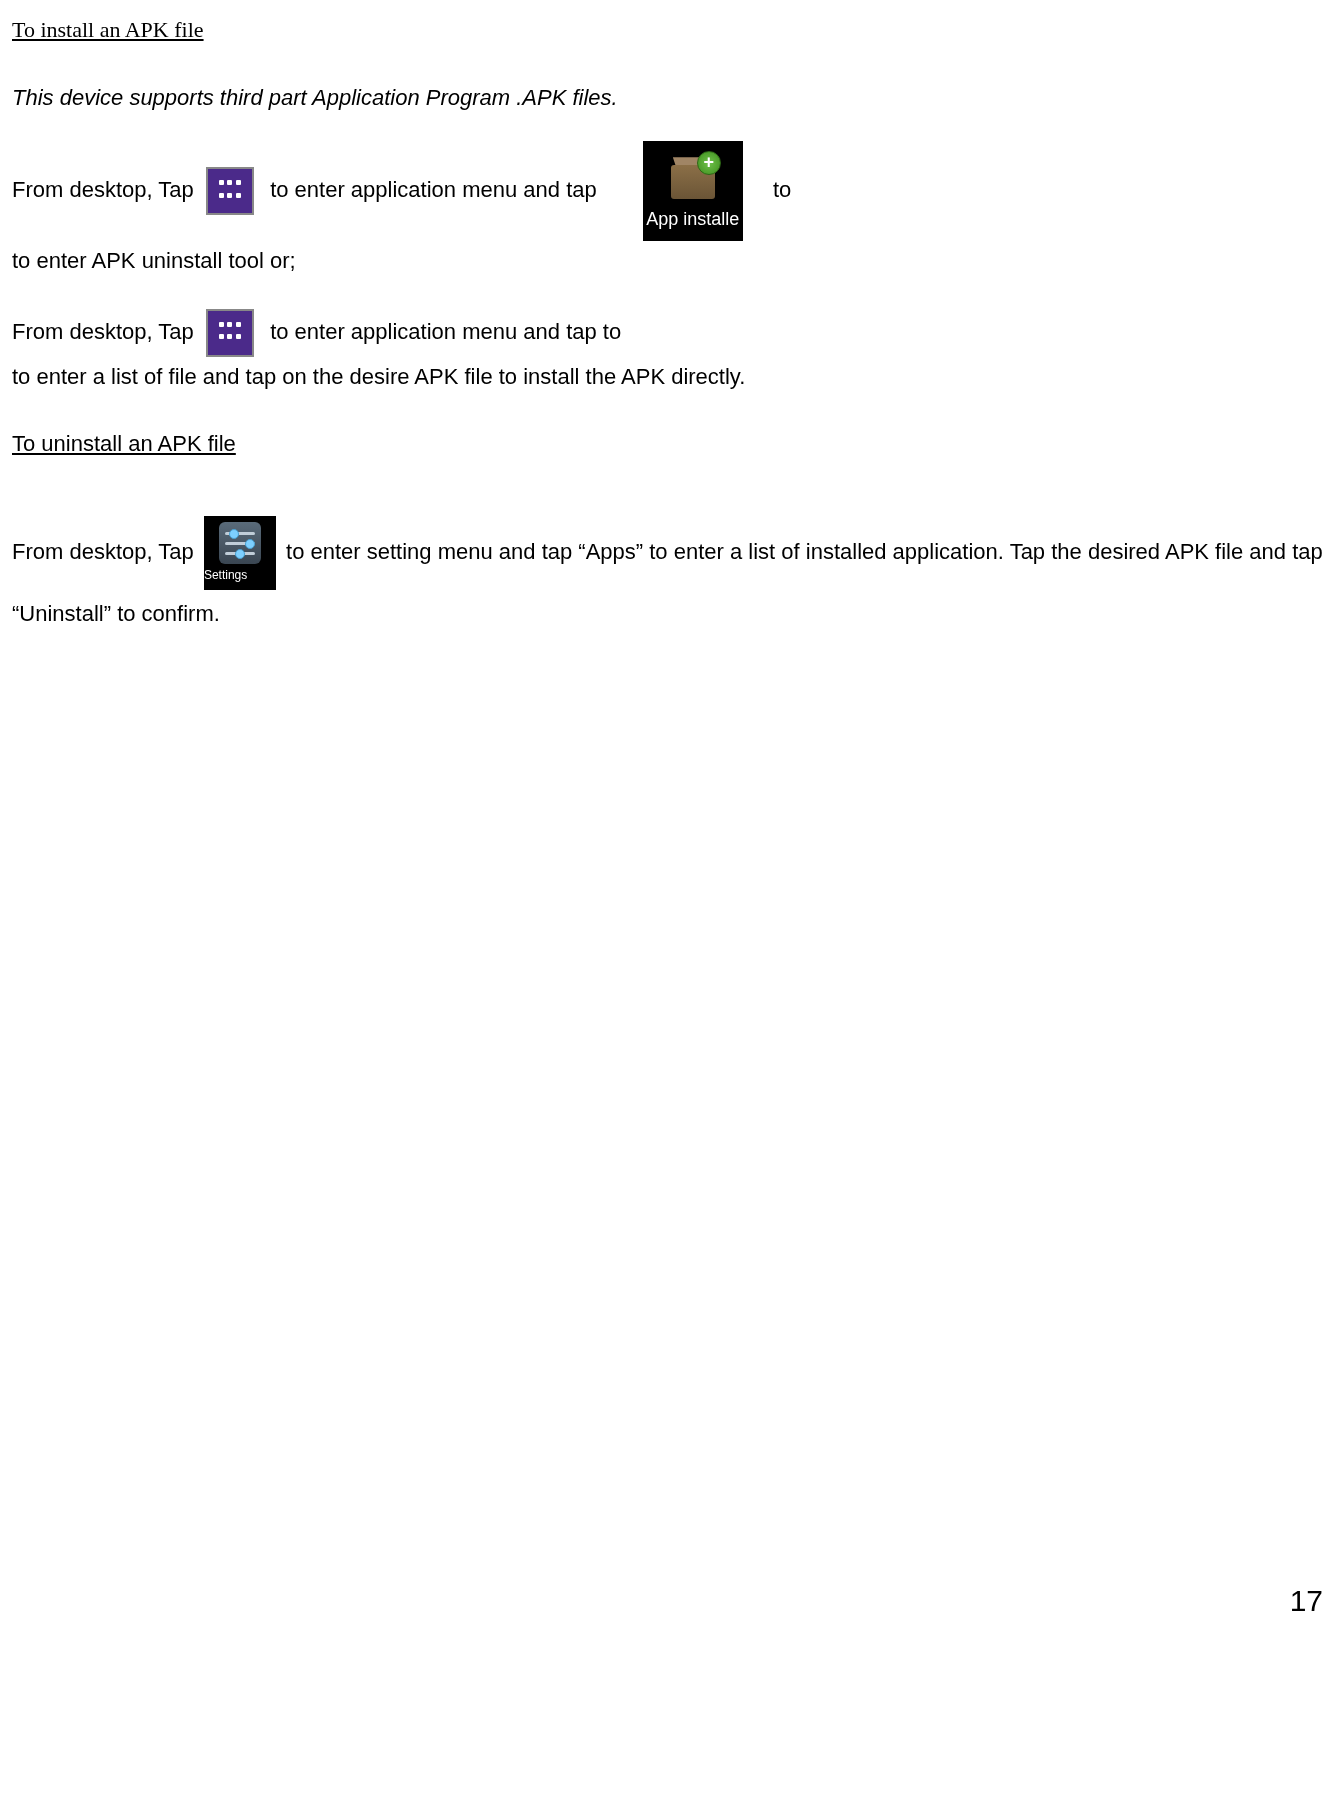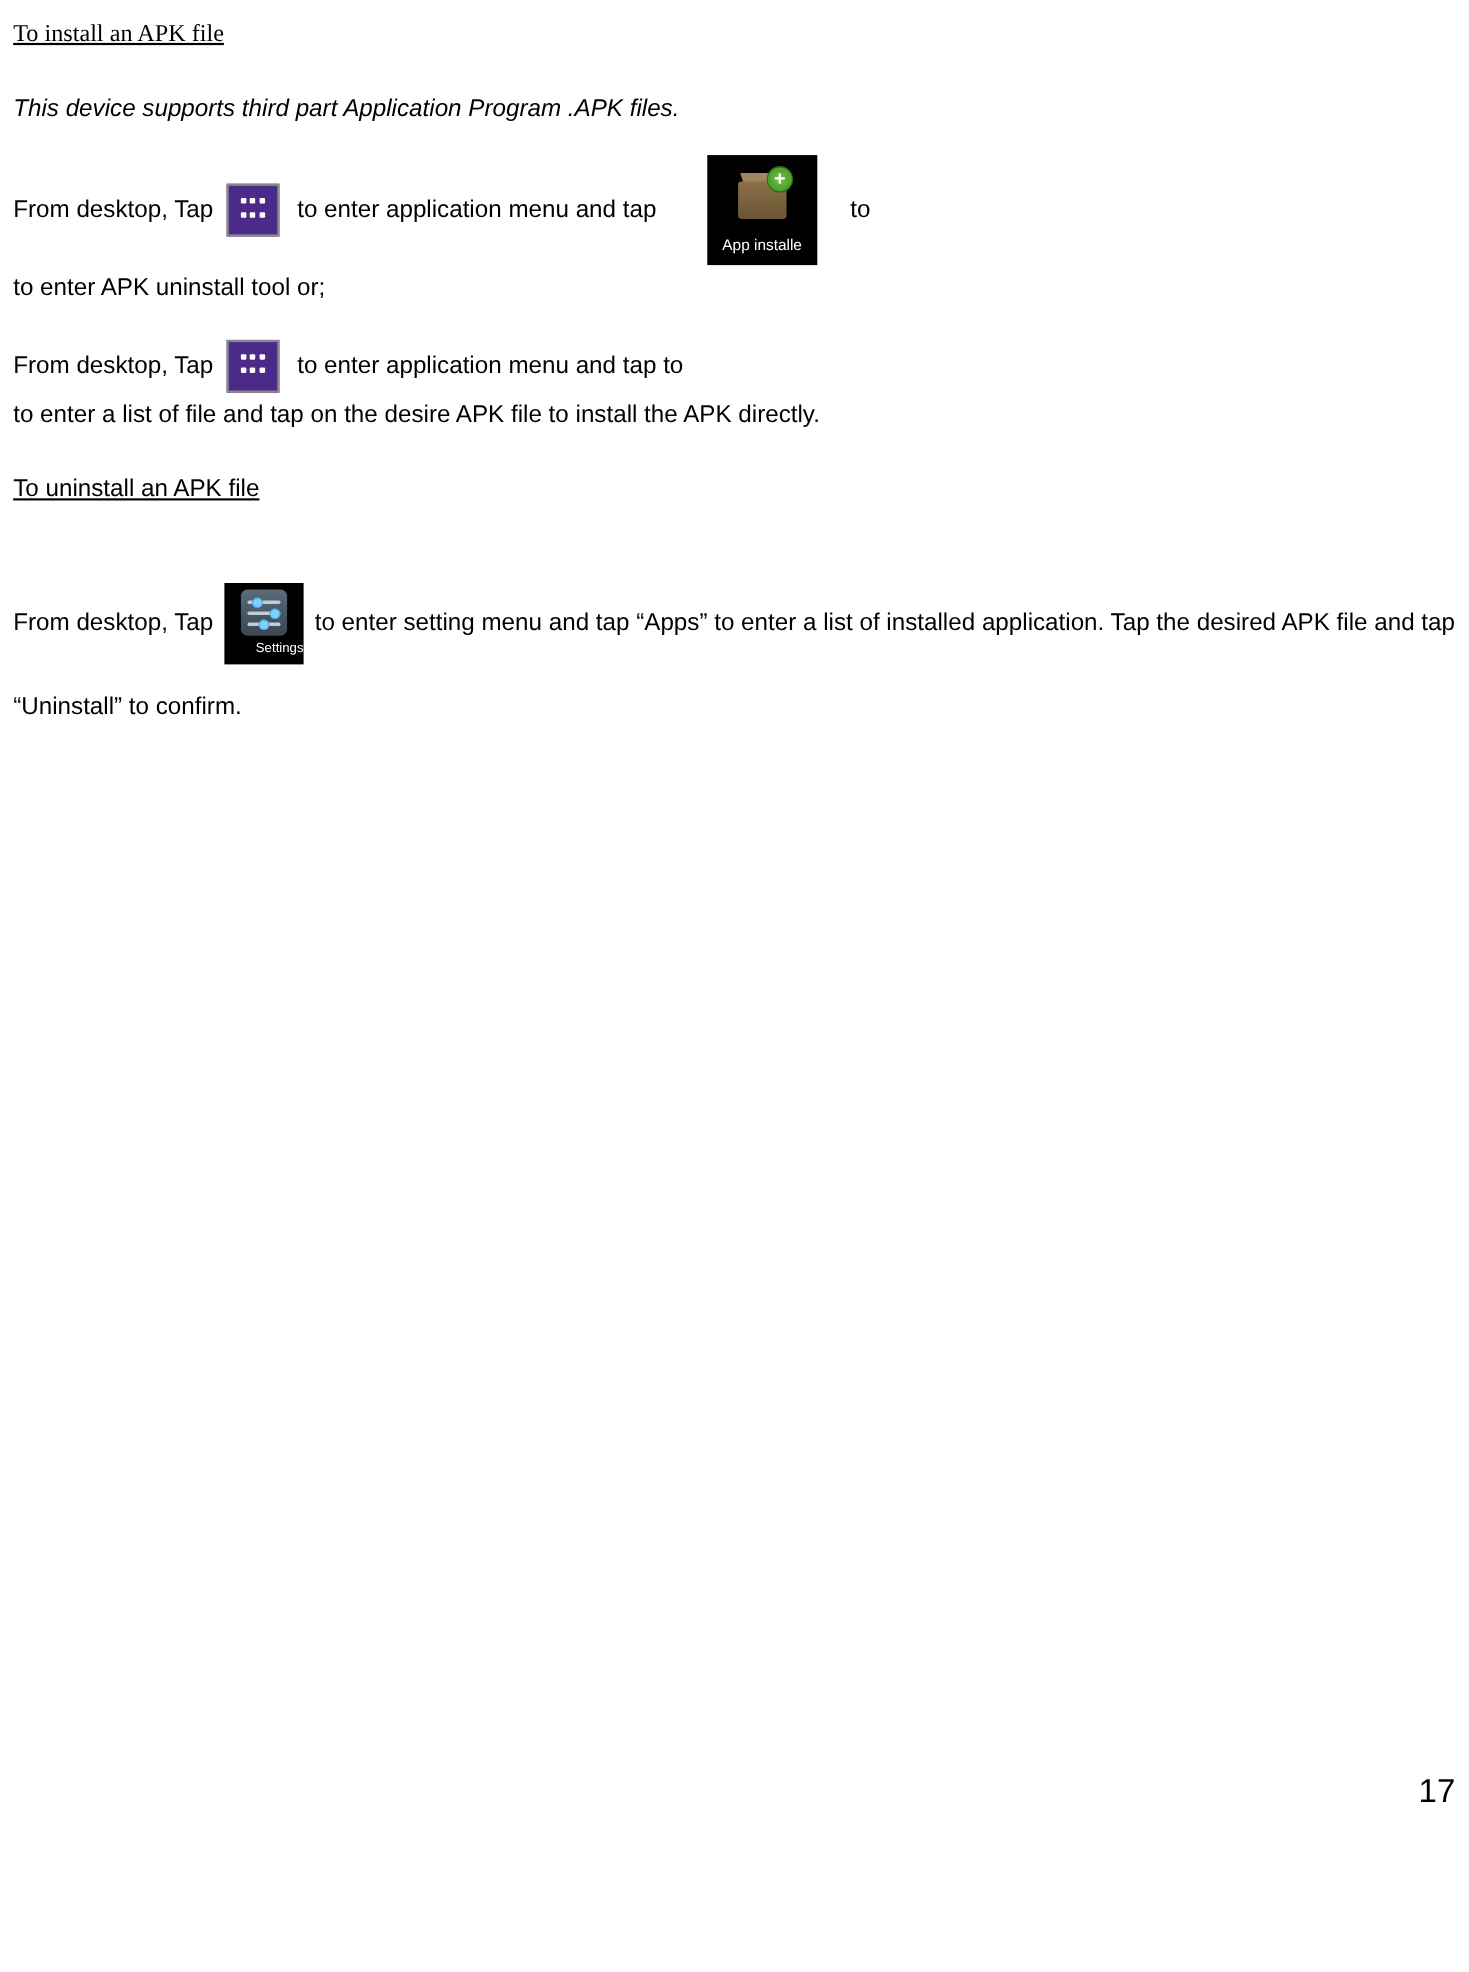--- a/index.html
+++ b/index.html
@@ -77,21 +77,21 @@
     .app-icon-large .icon-area {
       height: 72px;
       display: flex;
       align-items: center;
       justify-content: center;
       position: relative;
     }
     .app-icon-large .label {
       color: #fff;
       font-family: Arial, sans-serif;
-      font-size: 14px;
+      font-size: 18px;
       position: absolute;
       bottom: 6px;
       left: 0;
       right: 0;
       white-space: nowrap;
     }
     
     .box-icon {
       width: 48px;
       height: 48px;
@@ -188,23 +188,23 @@
       top: 10px;
       left: 1px;
     }
     
     .settings-icon-wrap {
       display: inline-block;
       width: 72px;
       height: 74px;
       background: #000;
       vertical-align: middle;
-      margin: 18px 4px;
-      position: relative;
-      text-align: right;
+      margin: 4px 4px;
+      position: relative;
+      text-align: left;
       overflow: hidden;
     }
     .settings-icon-wrap .icon-area {
       height: 54px;
       display: flex;
       align-items: center;
       justify-content: center;
     }
     .settings-icon-wrap .label {
       color: #fff;

